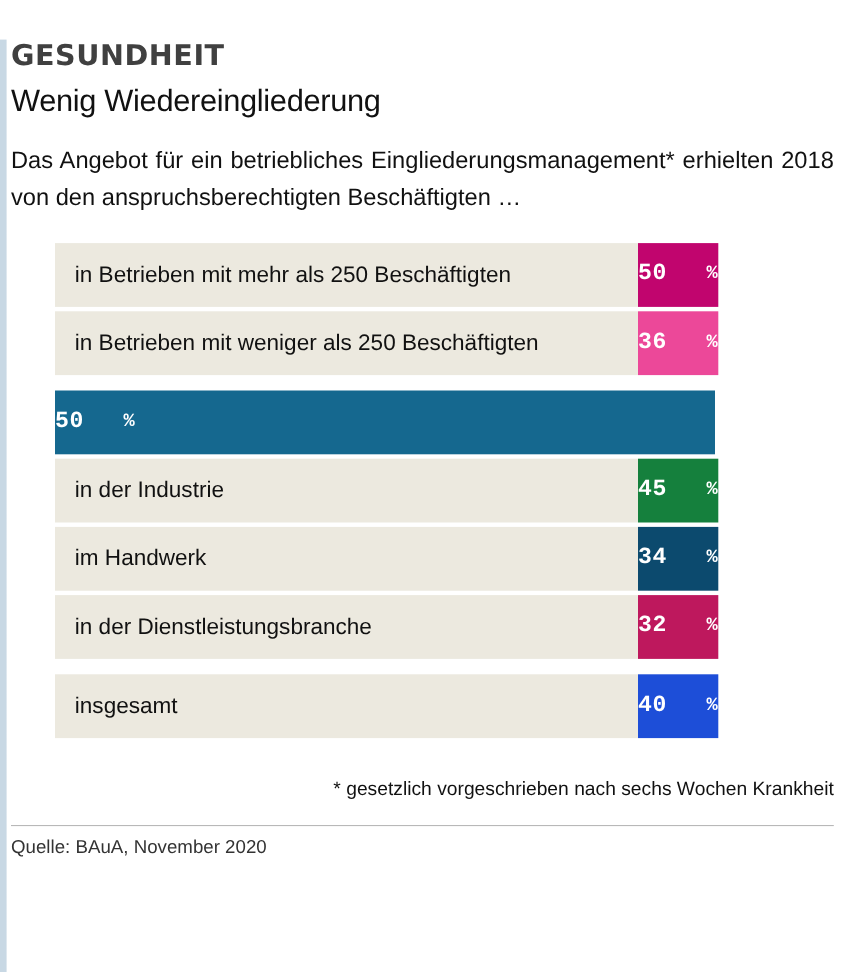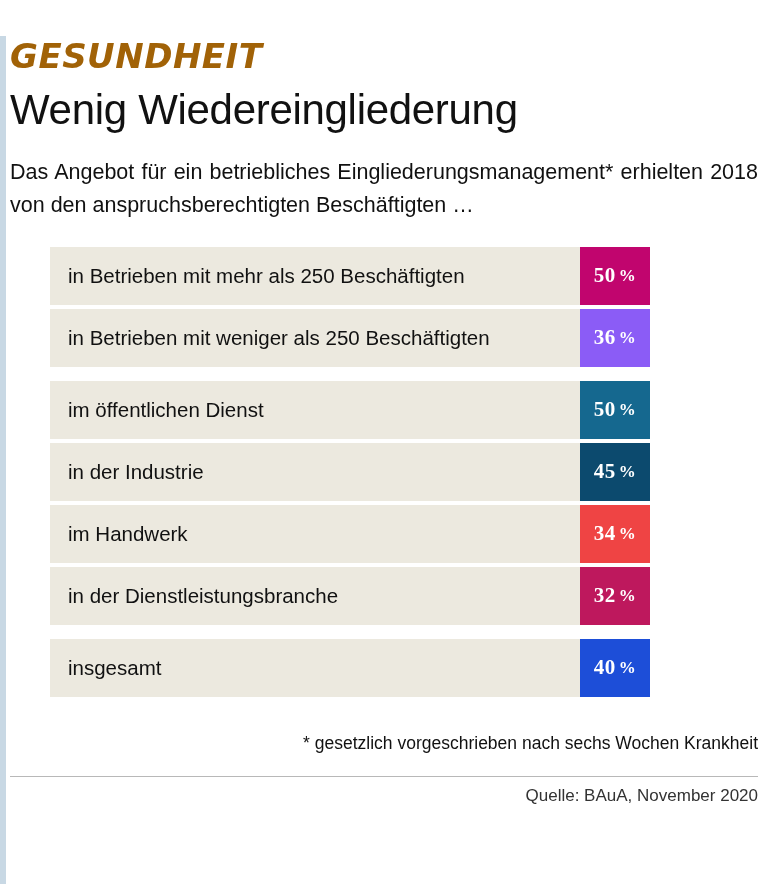--- a/index.html
+++ b/index.html
@@ -23,31 +23,30 @@
   .left-rule {
     position: absolute;
     left: 0;
     top: 0;
     width: 6px;
     height: 884px;
     background: linear-gradient(to bottom, #c8d8e4 0%, #c8d8e4 100%);
   }
   .kicker {
     margin: 36px 0 0 0;
-    color: #a16207;
-    font-size: 34px;
+    color: #404040;
+    font-size: 26px;
     font-weight: bold;
     letter-spacing: 0.5px;
     font-family: "DejaVu Sans", sans-serif;
-    font-style: italic;
   }
   .headline {
     margin: 10px 0 0 0;
     color: #111111;
-    font-size: 42px;
+    font-size: 28px;
     font-weight: normal;
     letter-spacing: -0.3px;
     font-family: "Liberation Sans", sans-serif;
   }
   .subhead {
     margin: 22px 0 0 0;
     color: #111111;
     font-size: 21.5px;
     line-height: 1.55;
     text-align: justify;
@@ -79,26 +78,26 @@
     align-items: center;
     padding-left: 18px;
     box-sizing: border-box;
     font-size: 20.5px;
     color: #111111;
   }
   .row-bar {
     flex: 1 1 auto;
     display: flex;
     align-items: center;
-    justify-content: center;
     color: #ffffff;
     font-size: 21px;
     font-weight: bold;
     letter-spacing: 0.5px;
-    font-family: Liberation Serif, serif;
+    font-family: Liberation Mono, monospace;
+    gap: 33px;
   }
   .row-bar .unit {
     font-size: 17px;
     margin-left: 3px;
     font-weight: bold;
   }
   .footnote {
     margin-top: 36px;
     width: 748px;
     text-align: right;
@@ -108,21 +107,20 @@
   .source-divider {
     margin-top: 22px;
     width: 748px;
     height: 1px;
     background: #b8b8b8;
   }
   .source {
     margin-top: 9px;
     font-size: 17px;
     color: #333333;
-    text-align: right;
   }
 </style>
 </head>
 <body>
 
 <div class="page">
   <div class="left-rule"></div>
 
   <div class="kicker">GESUNDHEIT</div>
   <h1 class="headline">Wenig Wiedereingliederung</h1>
@@ -133,45 +131,44 @@
     <div class="group">
       <div class="row">
         <div class="row-label">in Betrieben mit mehr als 250 Beschäftigten</div>
         <div class="row-bar" style="background:#c1056e">
           <span>50</span>
             <span class="unit">%</span>
         </div>
       </div>
       <div class="row">
         <div class="row-label">in Betrieben mit weniger als 250 Beschäftigten</div>
-        <div class="row-bar" style="background:#8b5cf6">
+        <div class="row-bar" style="background:#ec4899">
           <span>36</span>
             <span class="unit">%</span>
         </div>
       </div>
     </div>
 
     <div class="group">
       <div class="row">
-        <div class="row-label">im öffentlichen Dienst</div>
         <div class="row-bar" style="background:#15688f">
           <span>50</span>
             <span class="unit">%</span>
         </div>
       </div>
       <div class="row">
         <div class="row-label">in der Industrie</div>
-        <div class="row-bar" style="background:#0c4a6e">
+        <div class="row-bar" style="background:#15803d">
           <span>45</span>
             <span class="unit">%</span>
         </div>
       </div>
       <div class="row">
         <div class="row-label">im Handwerk</div>
-        <div class="row-bar" style="background:#ef4444">
+        <div class="row-bar" style="background:#0c4a6e">
           <span>34</span>
             <span class="unit">%</span>
         </div>
       </div>
       <div class="row">
         <div class="row-label">in der Dienstleistungsbranche</div>
         <div class="row-bar" style="background:#be185d">
           <span>32</span>
             <span class="unit">%</span>
         </div>

